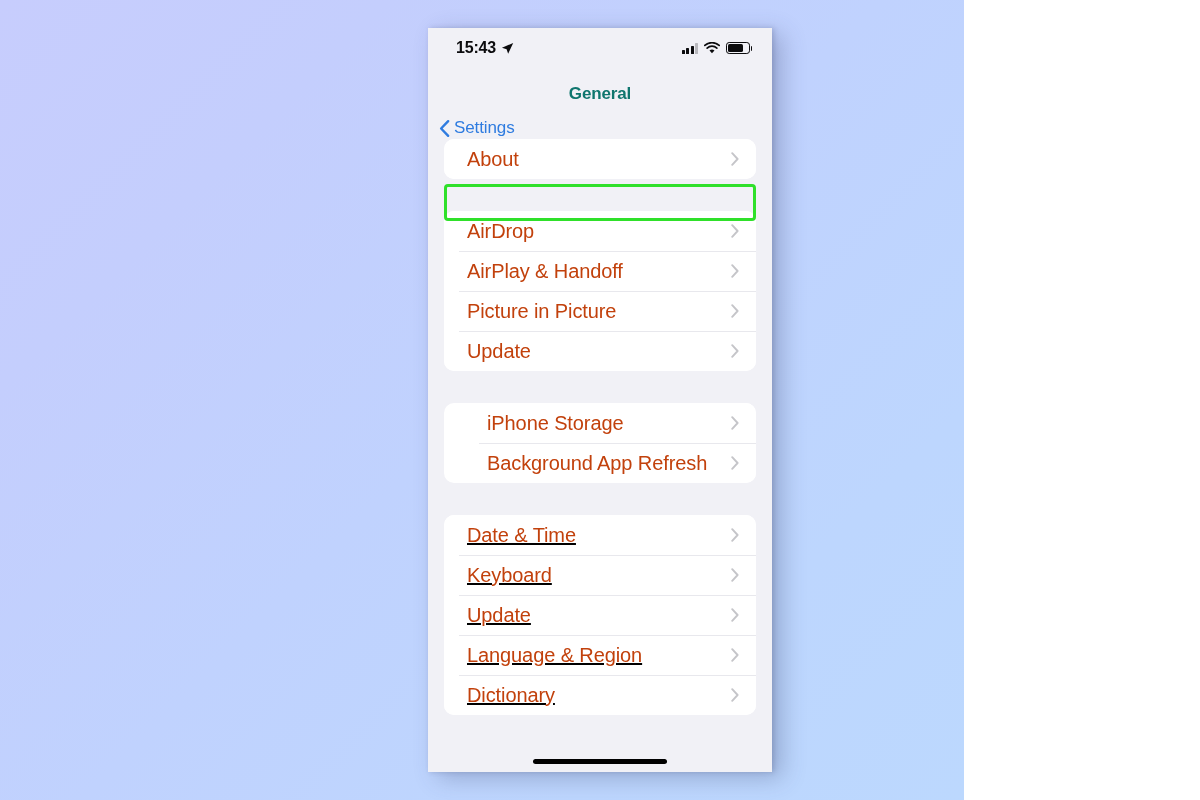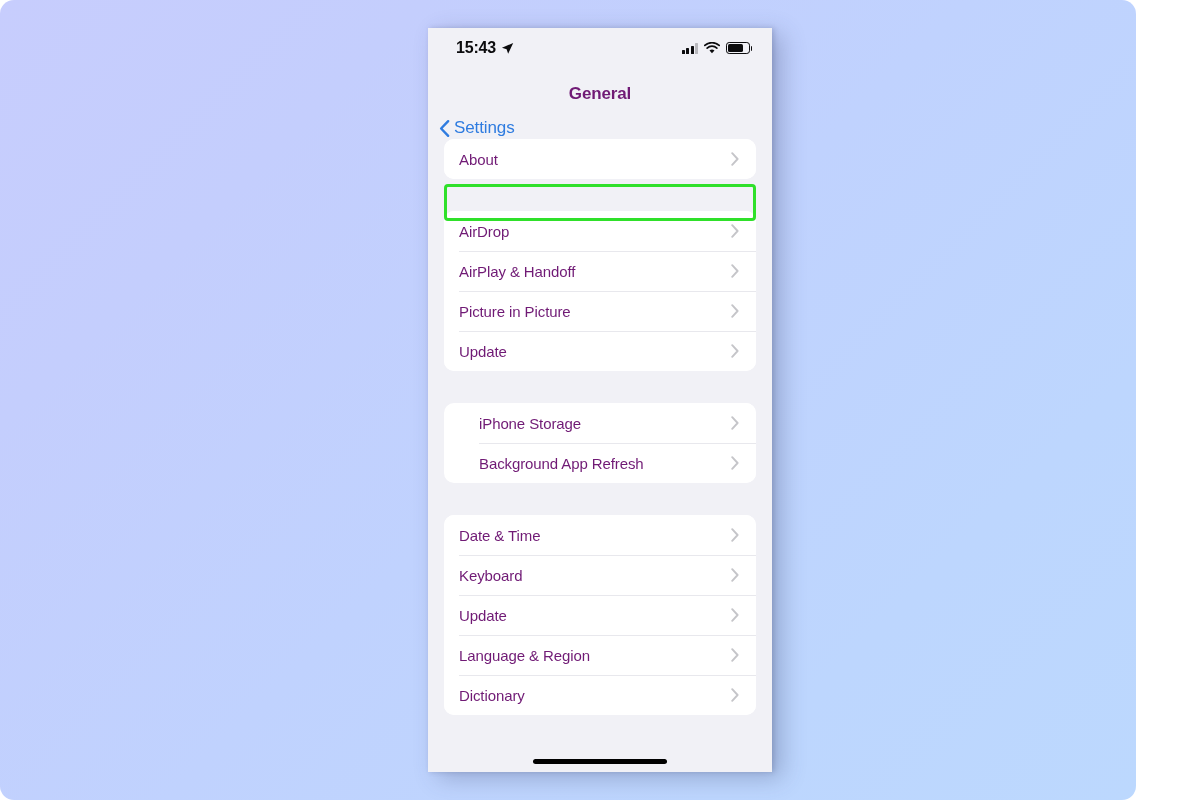--- a/index.html
+++ b/index.html
@@ -8,25 +8,24 @@
   }
   body {
     width: 1200px;
     height: 800px;
     overflow: hidden;
     font-family: "Liberation Sans", sans-serif;
   }
 
   #canvas {
     position: relative;
-    width: 1136px;
+    width: 964px;
     height: 800px;
     background: linear-gradient(135deg, #c7cdfd 0%, #c4ceFD 22%, #c0d2fe 50%, #bdd6fe 78%, #bcd8fe 100%);
     overflow: hidden;
-    border-radius: 14px;
   }
 
   
   #phone {
     position: absolute;
     left: 428px;
     top: 28px;
     width: 344px;
     height: 744px;
     background: #f1f1f6;
@@ -139,55 +138,55 @@
     letter-spacing: -0.1px;
   }
   #nav-title {
     position: absolute;
     left: 0;
     right: 0;
     top: 12px;
     text-align: center;
     font-size: 17px;
     font-weight: bold;
-    color: #701a75;
+    color: #0f766e;
     letter-spacing: -0.15px;
   }
 
   
   #content {
     position: relative;
     background: #f1f1f6;
     height: 650px;
   }
 
   .group {
     position: relative;
     margin: 0 16px;
     background: #ffffff;
     border-radius: 10px;
     overflow: hidden;
   }
   .group.g1 { margin-top: 17px; }
   .group.g2 { margin-top: 32px; text-align: right; }
   .group.g3 { margin-top: 32px; padding-left: 20px; }
-  .group.g4 { margin-top: 32px; }
+  .group.g4 { margin-top: 32px; text-decoration: underline; }
 
   .row {
     position: relative;
     height: 40px;
     display: flex;
     align-items: center;
     cursor: pointer;
     background: #ffffff;
   }
   .row .row-label {
-    font-size: 15px;
-    color: #701a75;
-    margin-left: 15px;
+    font-size: 20px;
+    color: #c2410c;
+    margin-left: 23px;
     letter-spacing: -0.1px;
   }
   .row .chev {
     position: absolute;
     right: 17px;
     top: 50%;
     transform: translateY(-50%);
     width: 8px;
     height: 14px;
   }

